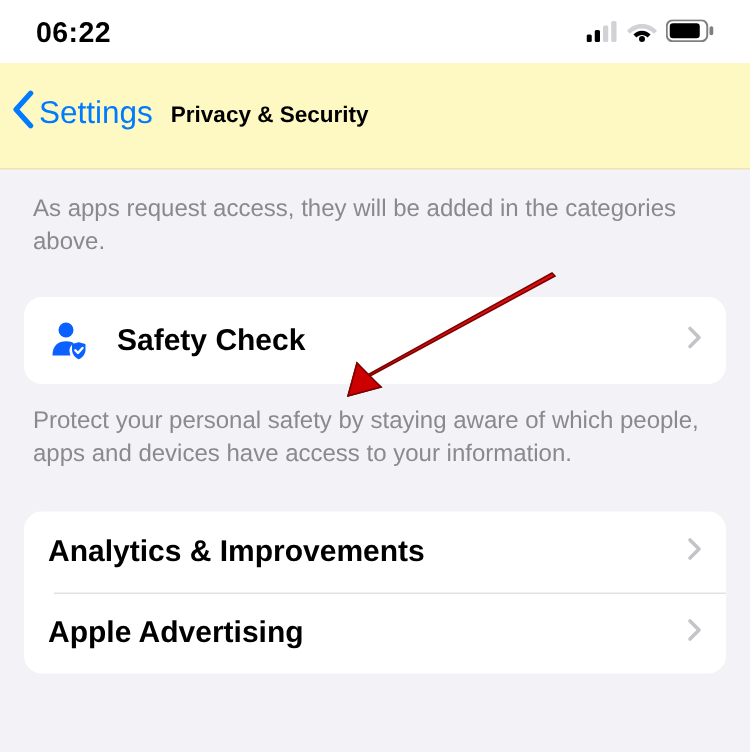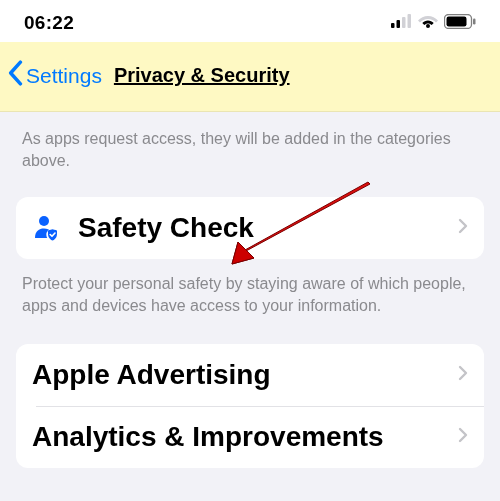--- a/index.html
+++ b/index.html
@@ -42,25 +42,24 @@
     }
     .back-link {
       display: flex;
       align-items: center;
       color: #007aff;
       font-size: 21px;
       font-weight: 400;
       gap: 2px;
     }
     .nav-title {
-      font-size: 20px;
+      font-size: 15px;
       font-weight: 700;
       color: #000;
       margin-left: 12px;
-      text-decoration: underline;
     }
     .content {
       padding: 0;
     }
     .section-footer {
       font-size: 16px;
       color: #8a8a8e;
       padding: 14px 22px 14px 22px;
       line-height: 1.35;
     }
@@ -92,21 +91,21 @@
     }
     .cell-icon {
       width: 32px;
       display: flex;
       align-items: center;
       justify-content: flex-start;
       margin-right: 14px;
     }
     .cell-label {
       flex: 1;
-      font-size: 28px;
+      font-size: 20px;
       font-weight: 700;
       color: #000;
     }
     .chevron {
       color: #c7c7cc;
       flex-shrink: 0;
     }
     .arrow-overlay {
       position: absolute;
       pointer-events: none;
@@ -181,29 +180,29 @@
       </span>
     </div>
   </div>
 
   <div class="section-footer">Protect your personal safety by staying aware of which people, apps and devices have access to your information.</div>
 
   <div style="height:14px"></div>
 
   <div class="cell-group">
     <div class="cell">
-      <span class="cell-label">Apple Advertising</span>
+      <span class="cell-label">Analytics &amp; Improvements</span>
       <span class="chevron">
         <svg width="10" height="16" viewBox="0 0 10 16">
             <path d="M2 2 L8 8 L2 14" stroke="#c4c4c8" stroke-width="2.4" fill="none" stroke-linecap="round" stroke-linejoin="round"></path>
           </svg>
       </span>
     </div>
     <div class="cell">
-      <span class="cell-label">Analytics &amp; Improvements</span>
+      <span class="cell-label">Apple Advertising</span>
       <span class="chevron">
         <svg width="10" height="16" viewBox="0 0 10 16">
             <path d="M2 2 L8 8 L2 14" stroke="#c4c4c8" stroke-width="2.4" fill="none" stroke-linecap="round" stroke-linejoin="round"></path>
           </svg>
       </span>
     </div>
   </div>
 
 </div>
 

